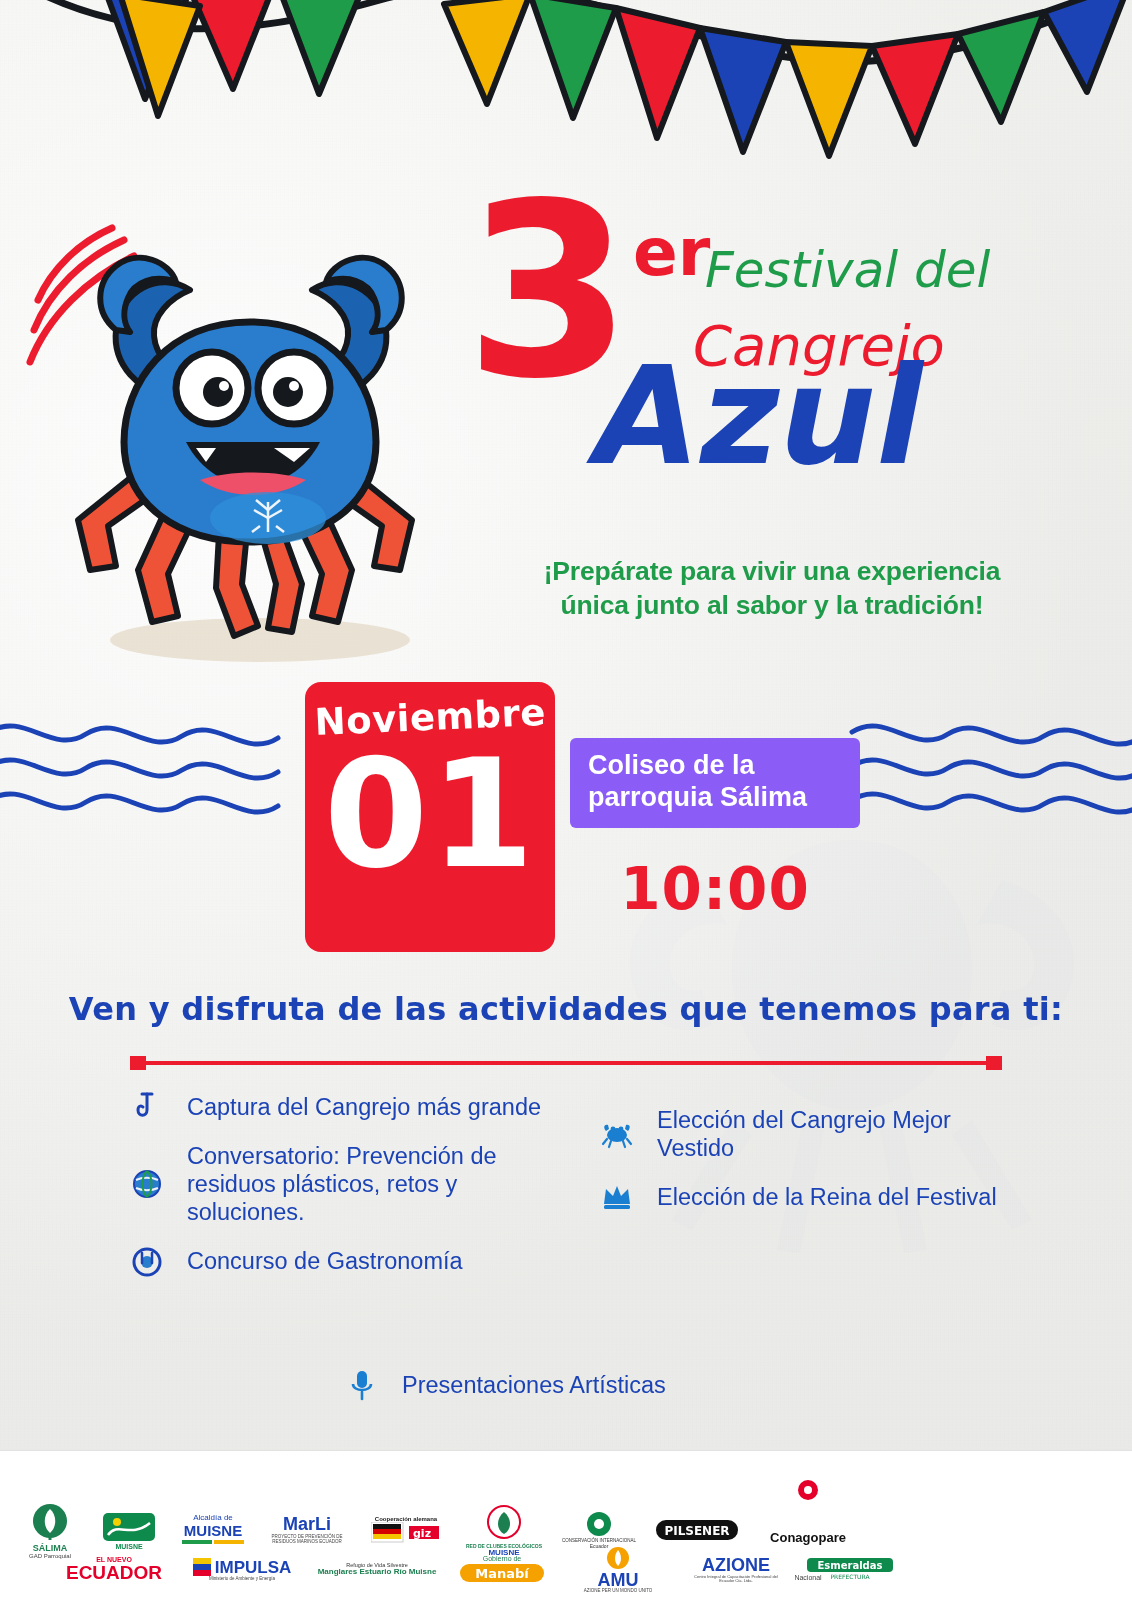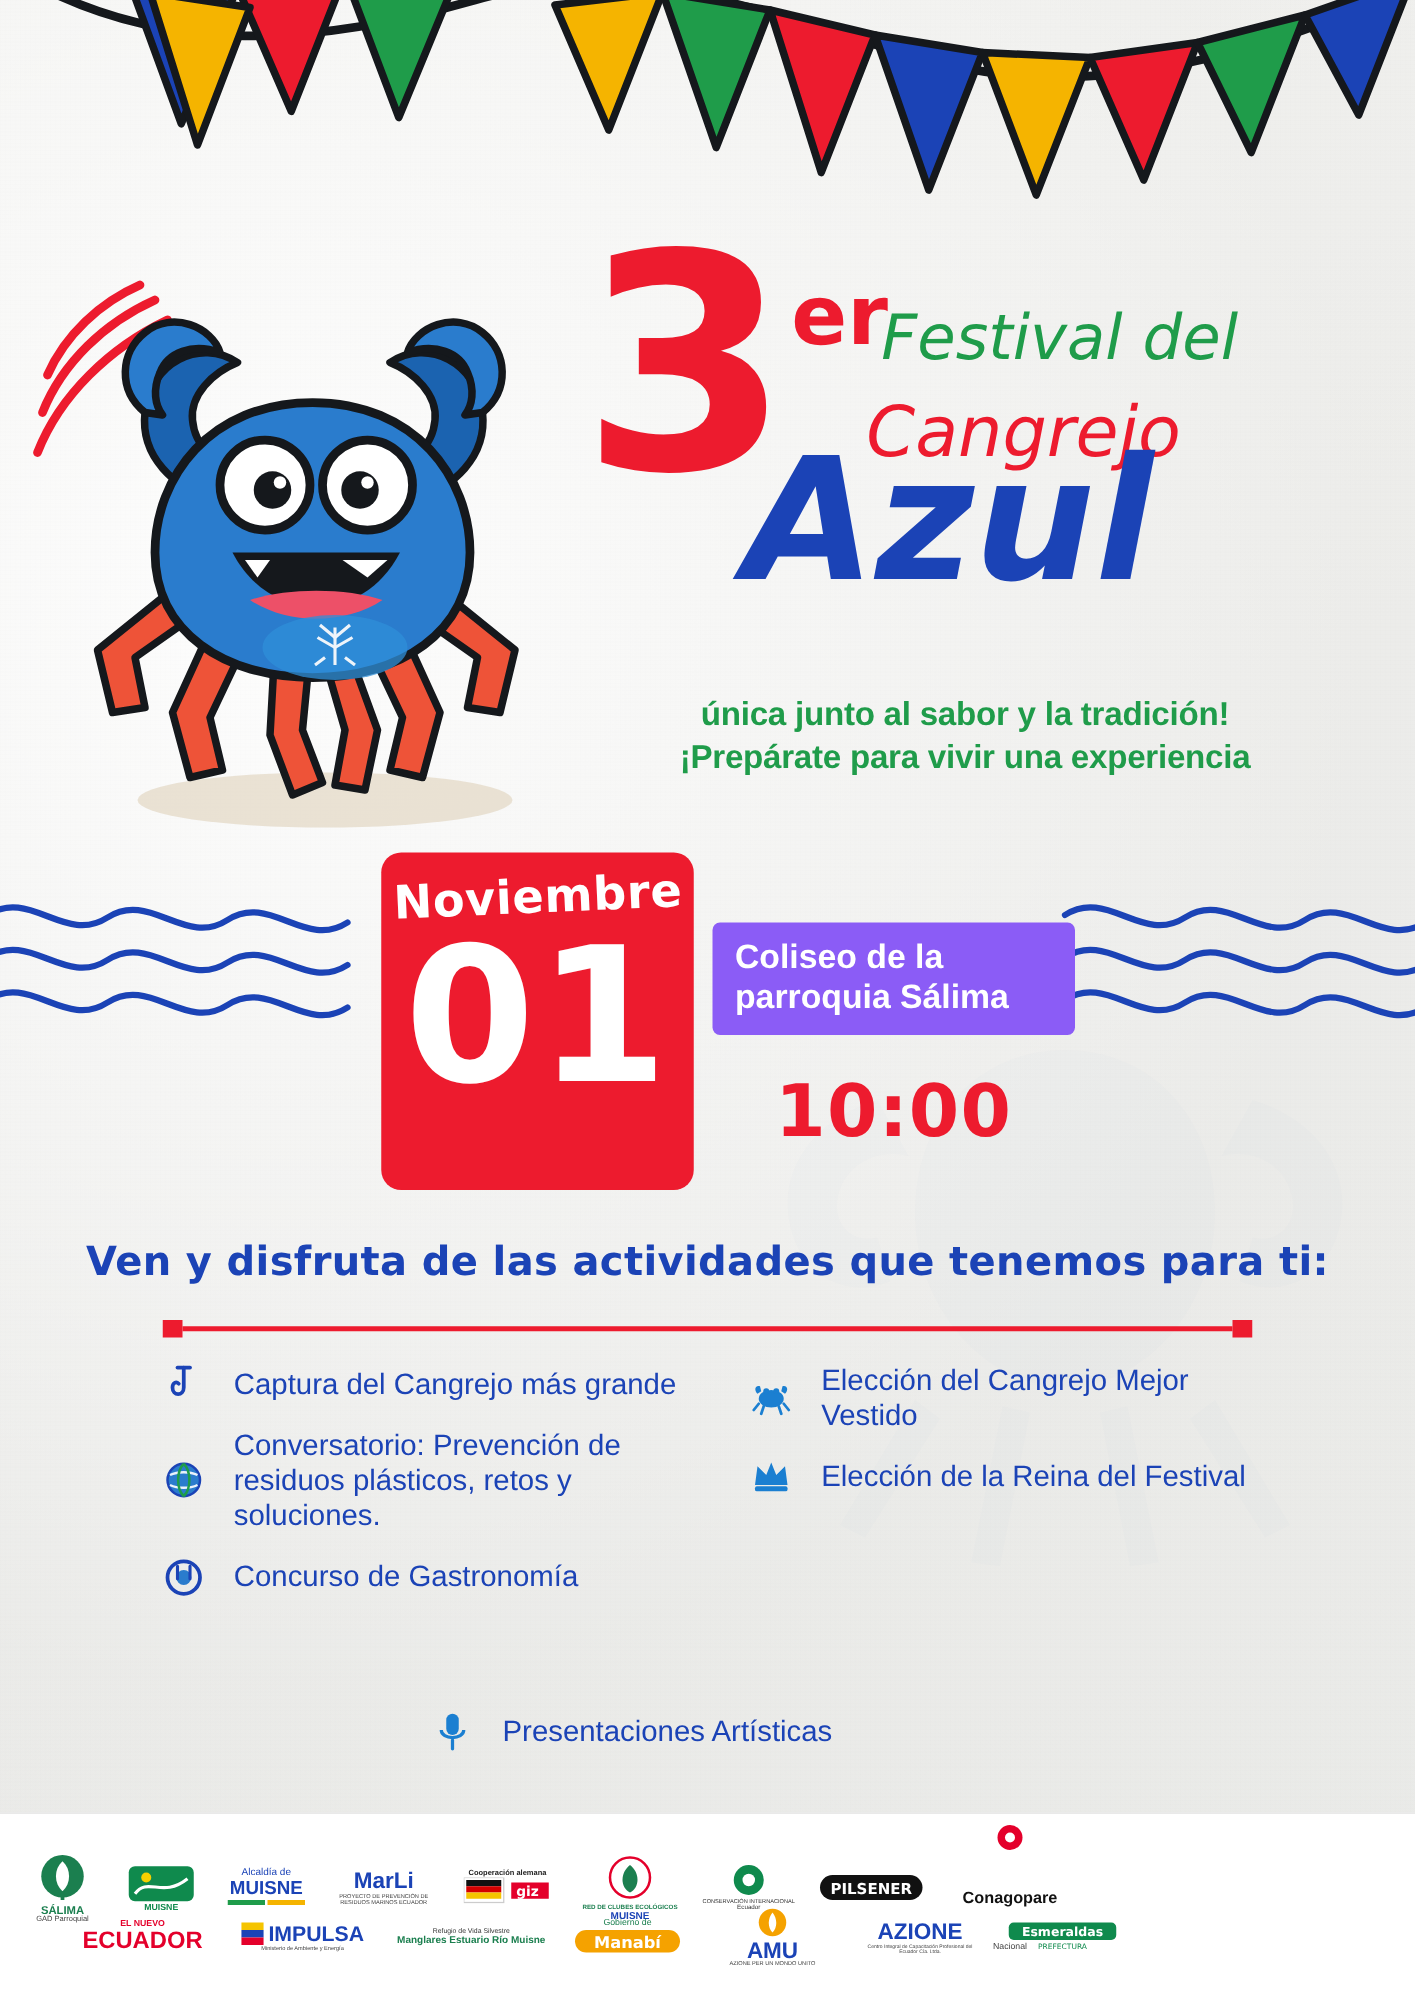--- a/index.html
+++ b/index.html
@@ -167,20 +167,21 @@
   }
   .logo-row { position: absolute; display: flex; align-items: center; }
   .logo {
     display: flex;
     flex-direction: column;
     align-items: center;
     justify-content: center;
     font-family: "Liberation Sans", sans-serif;
     text-align: center;
     line-height: 1.02;
+    margin-top: 20px;
   }
   .espera {
     position: absolute;
     right: 26px;
     bottom: 42px;
     color: #ed1b2e;
     font-family: "DejaVu Sans", sans-serif;
     font-weight: bold;
     font-size: 38px;
     letter-spacing: 0.5px;
@@ -279,22 +280,22 @@
 
     <text x="250" y="112" font-family="DejaVu Sans, sans-serif" font-size="50" fill="#1f9c4a" font-style="italic">Festival del</text>
 
     <text x="238" y="190" font-family="DejaVu Sans, sans-serif" font-size="56" fill="#ed1b2e" font-style="italic">Cangrejo</text>
 
     <text x="140" y="288" font-family="DejaVu Sans, sans-serif" font-size="136" fill="#1b43b6" font-style="italic" font-weight="bold">Azul</text>
   </svg>
 </div>
 
 <div class="subtitle">
+  <div>¡Prepárate para vivir una experiencia</div>
   <div>única junto al sabor y la tradición!</div>
-  <div>¡Prepárate para vivir una experiencia</div>
 </div>
 
 <svg class="waves-left" viewBox="0 0 330 130">
   <g stroke="#1b43b6" stroke-width="5" fill="none" stroke-linecap="round">
     <path d="M0 22 C 34 0, 62 46, 96 24 C 130 2, 158 48, 192 26 C 226 4, 254 50, 288 28"></path>
     <path d="M0 56 C 34 34, 62 80, 96 58 C 130 36, 158 82, 192 60 C 226 38, 254 84, 288 62"></path>
     <path d="M0 90 C 34 68, 62 114, 96 92 C 130 70, 158 116, 192 94 C 226 72, 254 118, 288 96"></path>
   </g>
 </svg>
 <svg class="waves-right" viewBox="0 0 330 130">
@@ -346,21 +347,21 @@
       <svg class="ico" viewBox="0 0 34 34">
         <circle cx="17" cy="17" r="13" fill="none" stroke="#1b43b6" stroke-width="3"></circle>
         <circle cx="17" cy="17" r="6" fill="#2a7ccd"></circle>
         <path d="M12 8 L12 18 M22 8 L22 18" stroke="#1b43b6" stroke-width="2.5" stroke-linecap="round"></path>
       </svg>
       <div class="txt">Concurso de Gastronomía</div>
     </div>
 
   </div>
 
-  <div class="act-col" style="left:470px; top:0; width:410px;">
+  <div class="act-col" style="left:470px; top:16px; width:410px;">
 
     <div class="act">
       <svg class="ico" viewBox="0 0 34 34">
         <ellipse cx="17" cy="18" rx="10" ry="7" fill="#1b7fd1"></ellipse>
         <circle cx="13" cy="12" r="2.4" fill="#1b7fd1"></circle>
         <circle cx="21" cy="12" r="2.4" fill="#1b7fd1"></circle>
         <path d="M6 14 C 3 11, 4 7, 8 8 L9 12 Z M28 14 C 31 11, 30 7, 26 8 L25 12 Z" fill="#1b7fd1"></path>
         <path d="M7 22 L3 27 M11 24 L9 30 M23 24 L25 30 M27 22 L31 27" stroke="#1b7fd1" stroke-width="2.2" stroke-linecap="round"></path>
       </svg>
       <div class="txt">Elección del Cangrejo Mejor Vestido</div>

